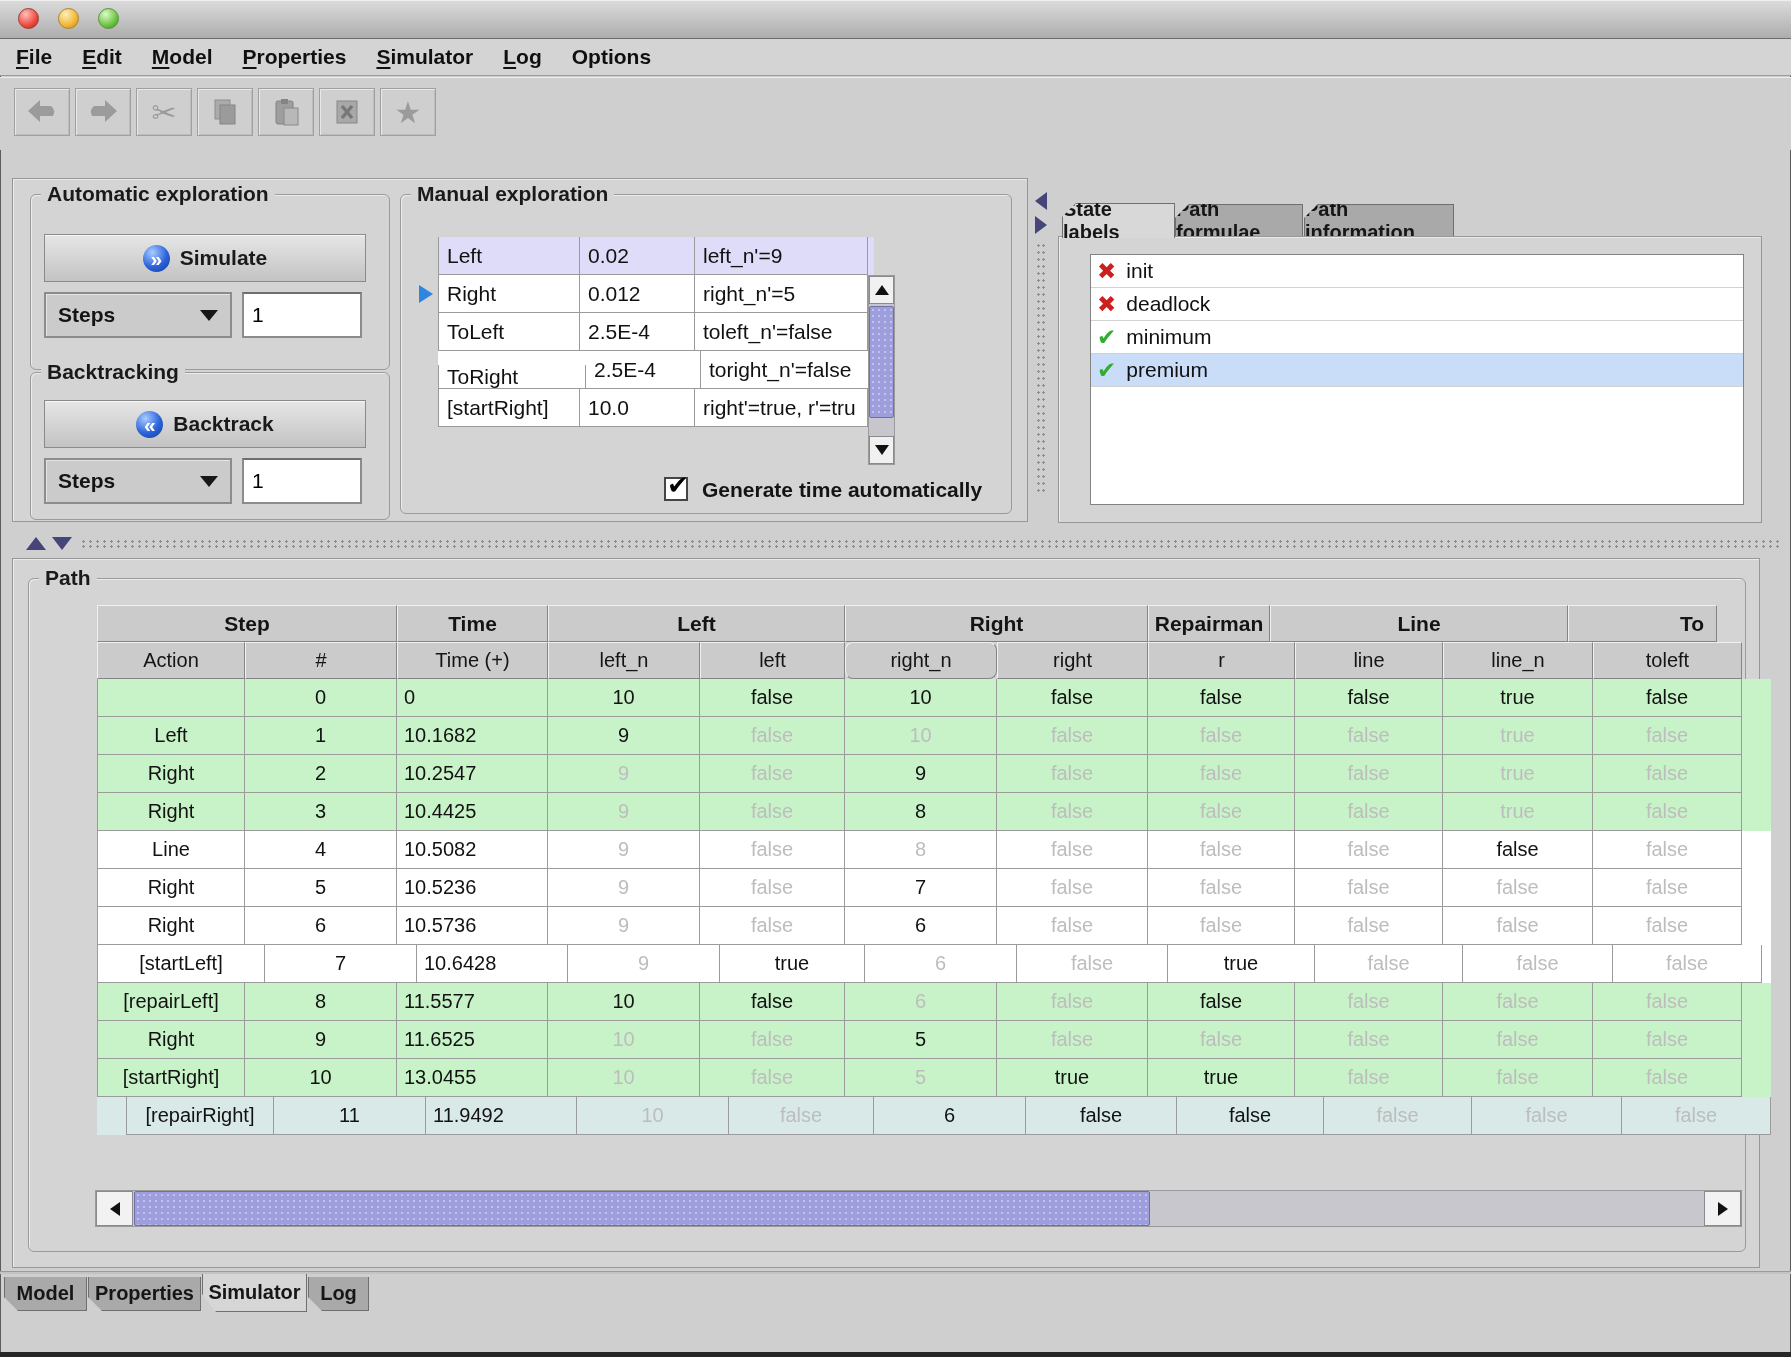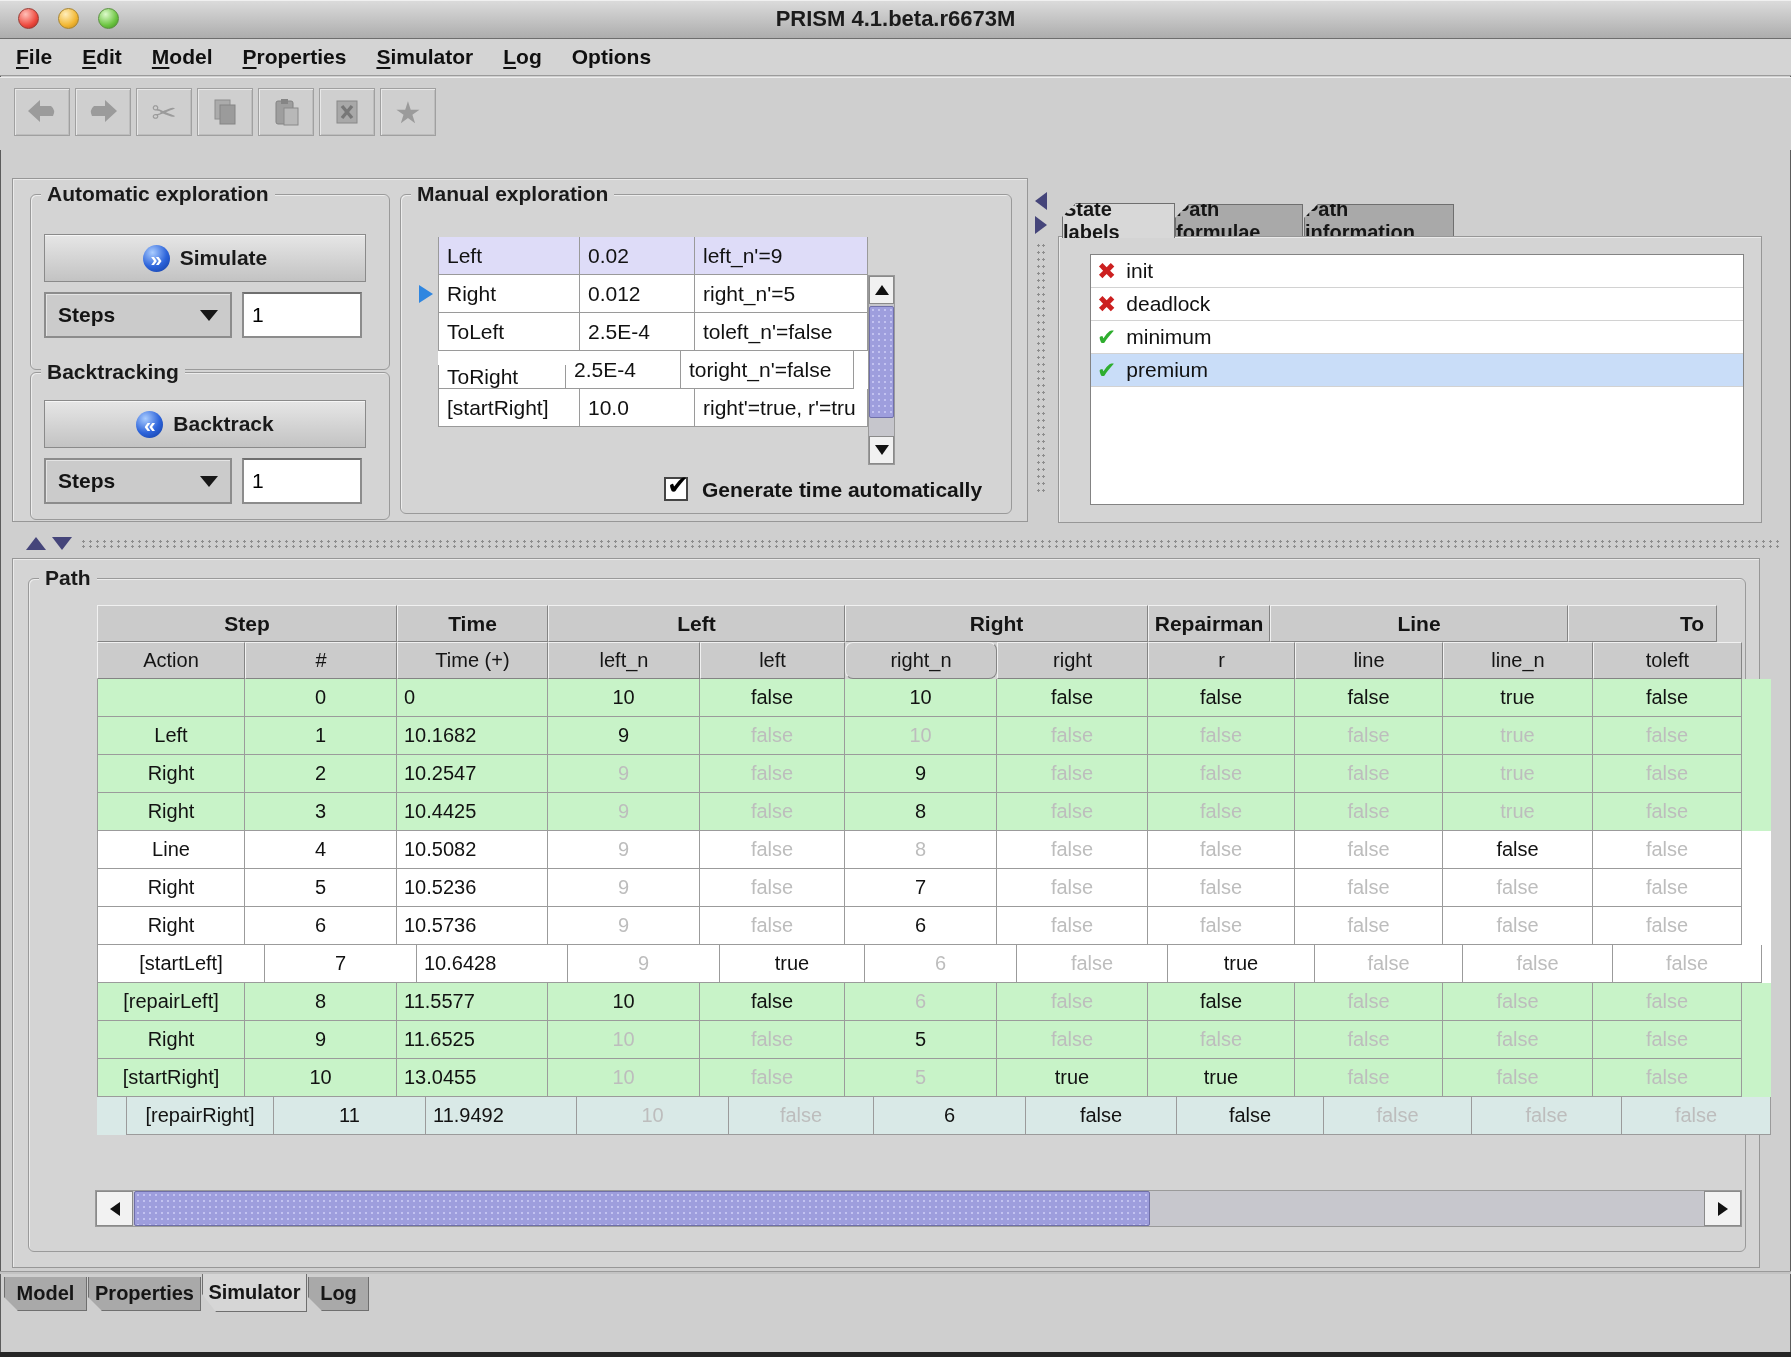--- a/index.html
+++ b/index.html
@@ -123,21 +123,20 @@
   #content-bottom-line{position:absolute;left:0;top:1271px;width:100%;height:2px;background:#c3c3c3;border-top:1px solid #9a9a9a;}
   #win-bottom{position:absolute;left:0;top:1352px;width:100%;height:5px;background:#262626;}
 </style>
 </head>
 <body>
 
 <div id="titlebar">
   <span class="traffic tl-red"></span>
   <span class="traffic tl-yellow"></span>
   <span class="traffic tl-green"></span>
-  <div id="title-text">PRISM 4.1.beta.r6673M</div>
 </div>
 
 <div id="menubar">
     <div class="menu-item"><u>F</u>ile</div>
     <div class="menu-item"><u>E</u>dit</div>
     <div class="menu-item"><u>M</u>odel</div>
     <div class="menu-item"><u>P</u>roperties</div>
     <div class="menu-item"><u>S</u>imulator</div>
     <div class="menu-item"><u>L</u>og</div>
     <div class="menu-item">Options</div>
@@ -222,21 +221,21 @@
       <div class="mx-cell first" style="width: 142px;">Right</div>
       <div class="mx-cell" style="width: 115px;">0.012</div>
       <div class="mx-cell" style="width: 173px;">right_n'=5</div>
     </div>
     <div class="mx-row">
       <div class="mx-cell first" style="width: 142px;">ToLeft</div>
       <div class="mx-cell" style="width: 115px;">2.5E-4</div>
       <div class="mx-cell" style="width: 173px;">toleft_n'=false</div>
     </div>
     <div class="mx-row">
-      <div class="mx-cell first" style="width: 128px; margin-top: 14px;">ToRight</div>
+      <div class="mx-cell first" style="width: 148px; margin-top: 14px;">ToRight</div>
       <div class="mx-cell" style="width: 115px;">2.5E-4</div>
       <div class="mx-cell" style="width: 173px;">toright_n'=false</div>
     </div>
     <div class="mx-row">
       <div class="mx-cell first" style="width: 142px;">[startRight]</div>
       <div class="mx-cell" style="width: 115px;">10.0</div>
       <div class="mx-cell" style="width: 173px;">right'=true, r'=tru</div>
     </div>
   </div>
 <div id="manual-marker"></div>

